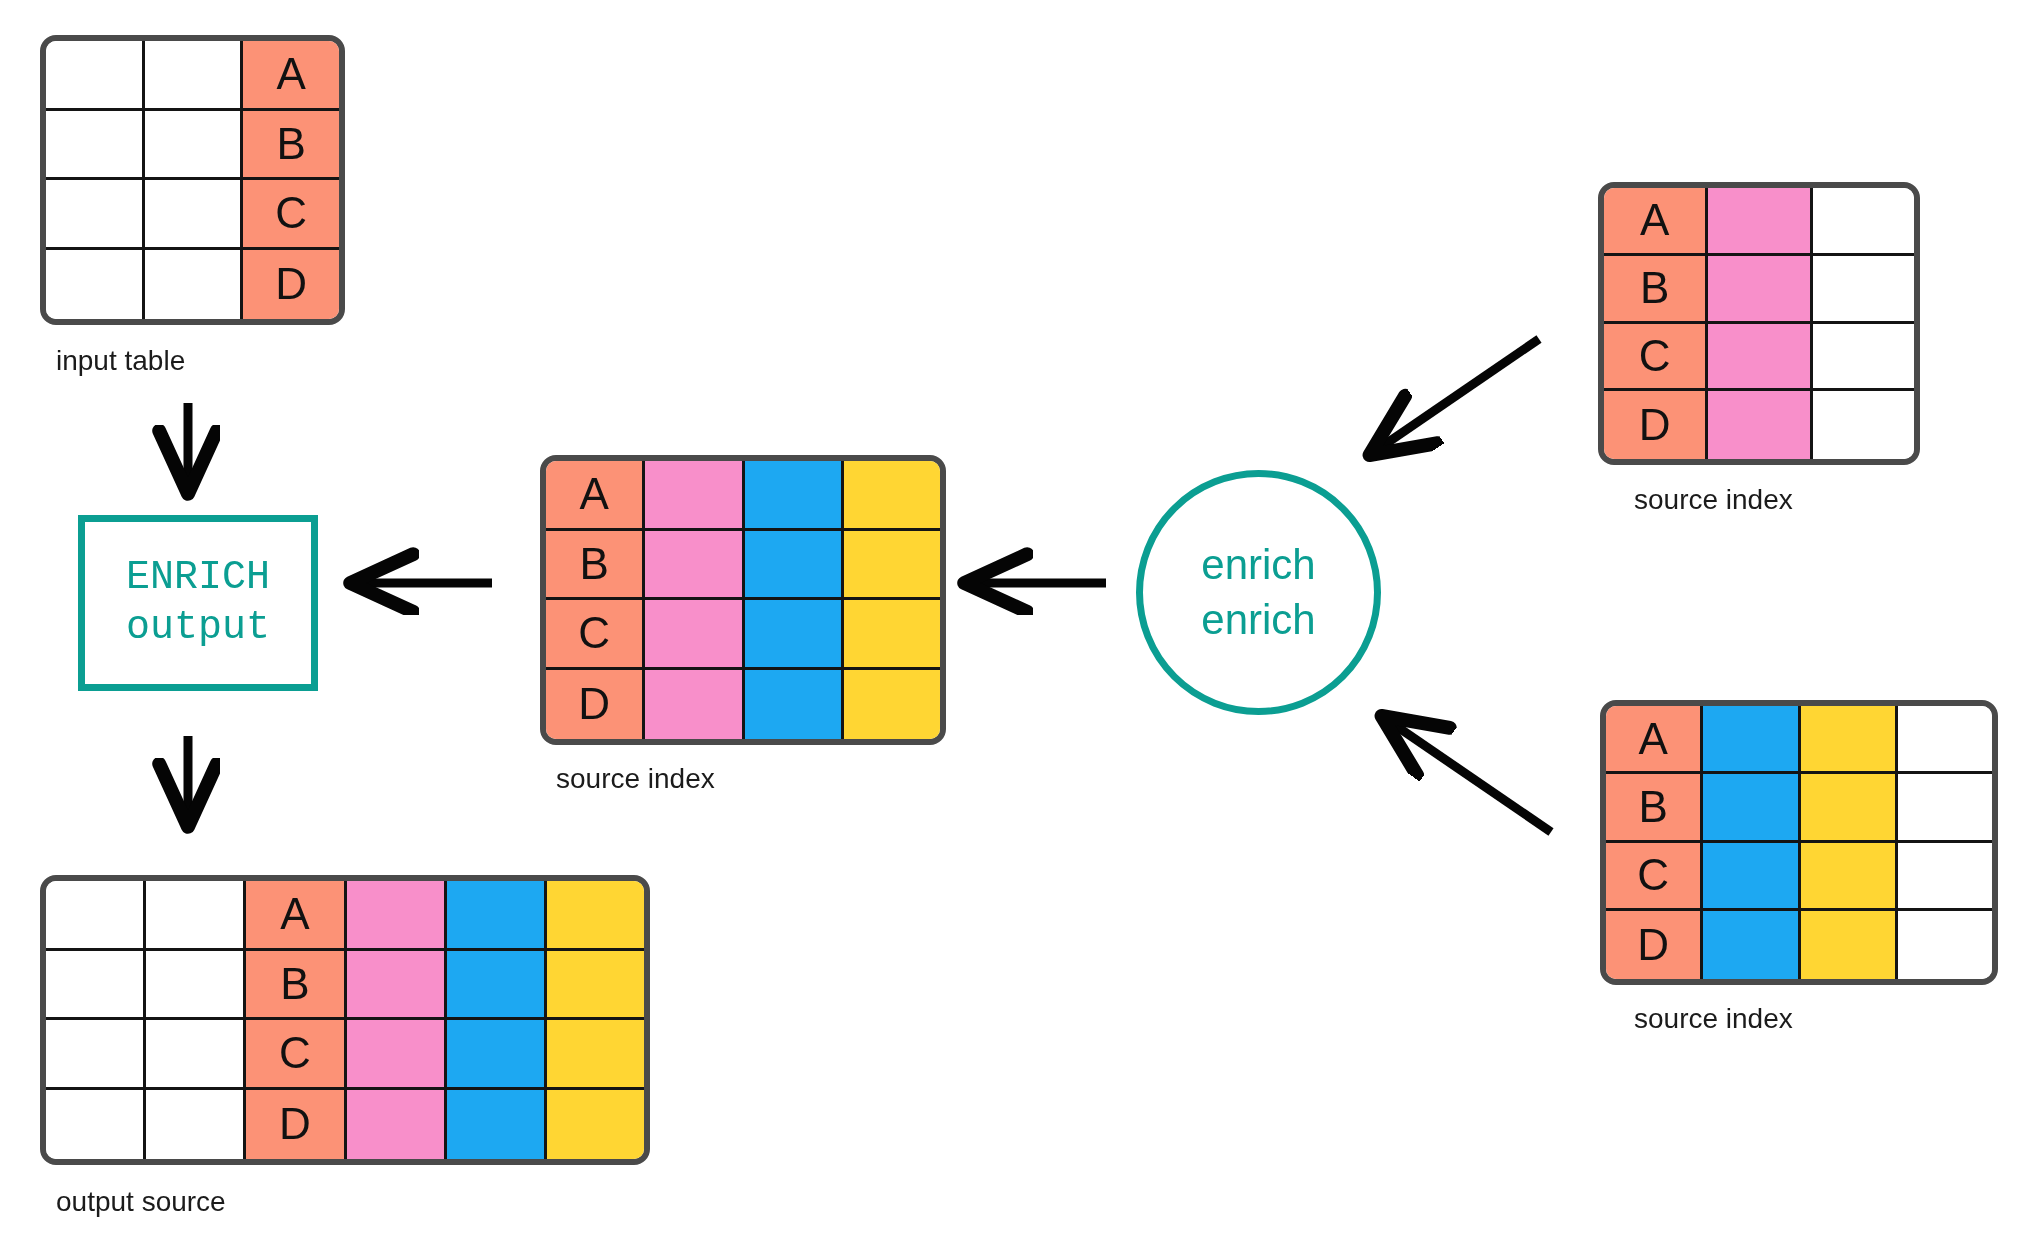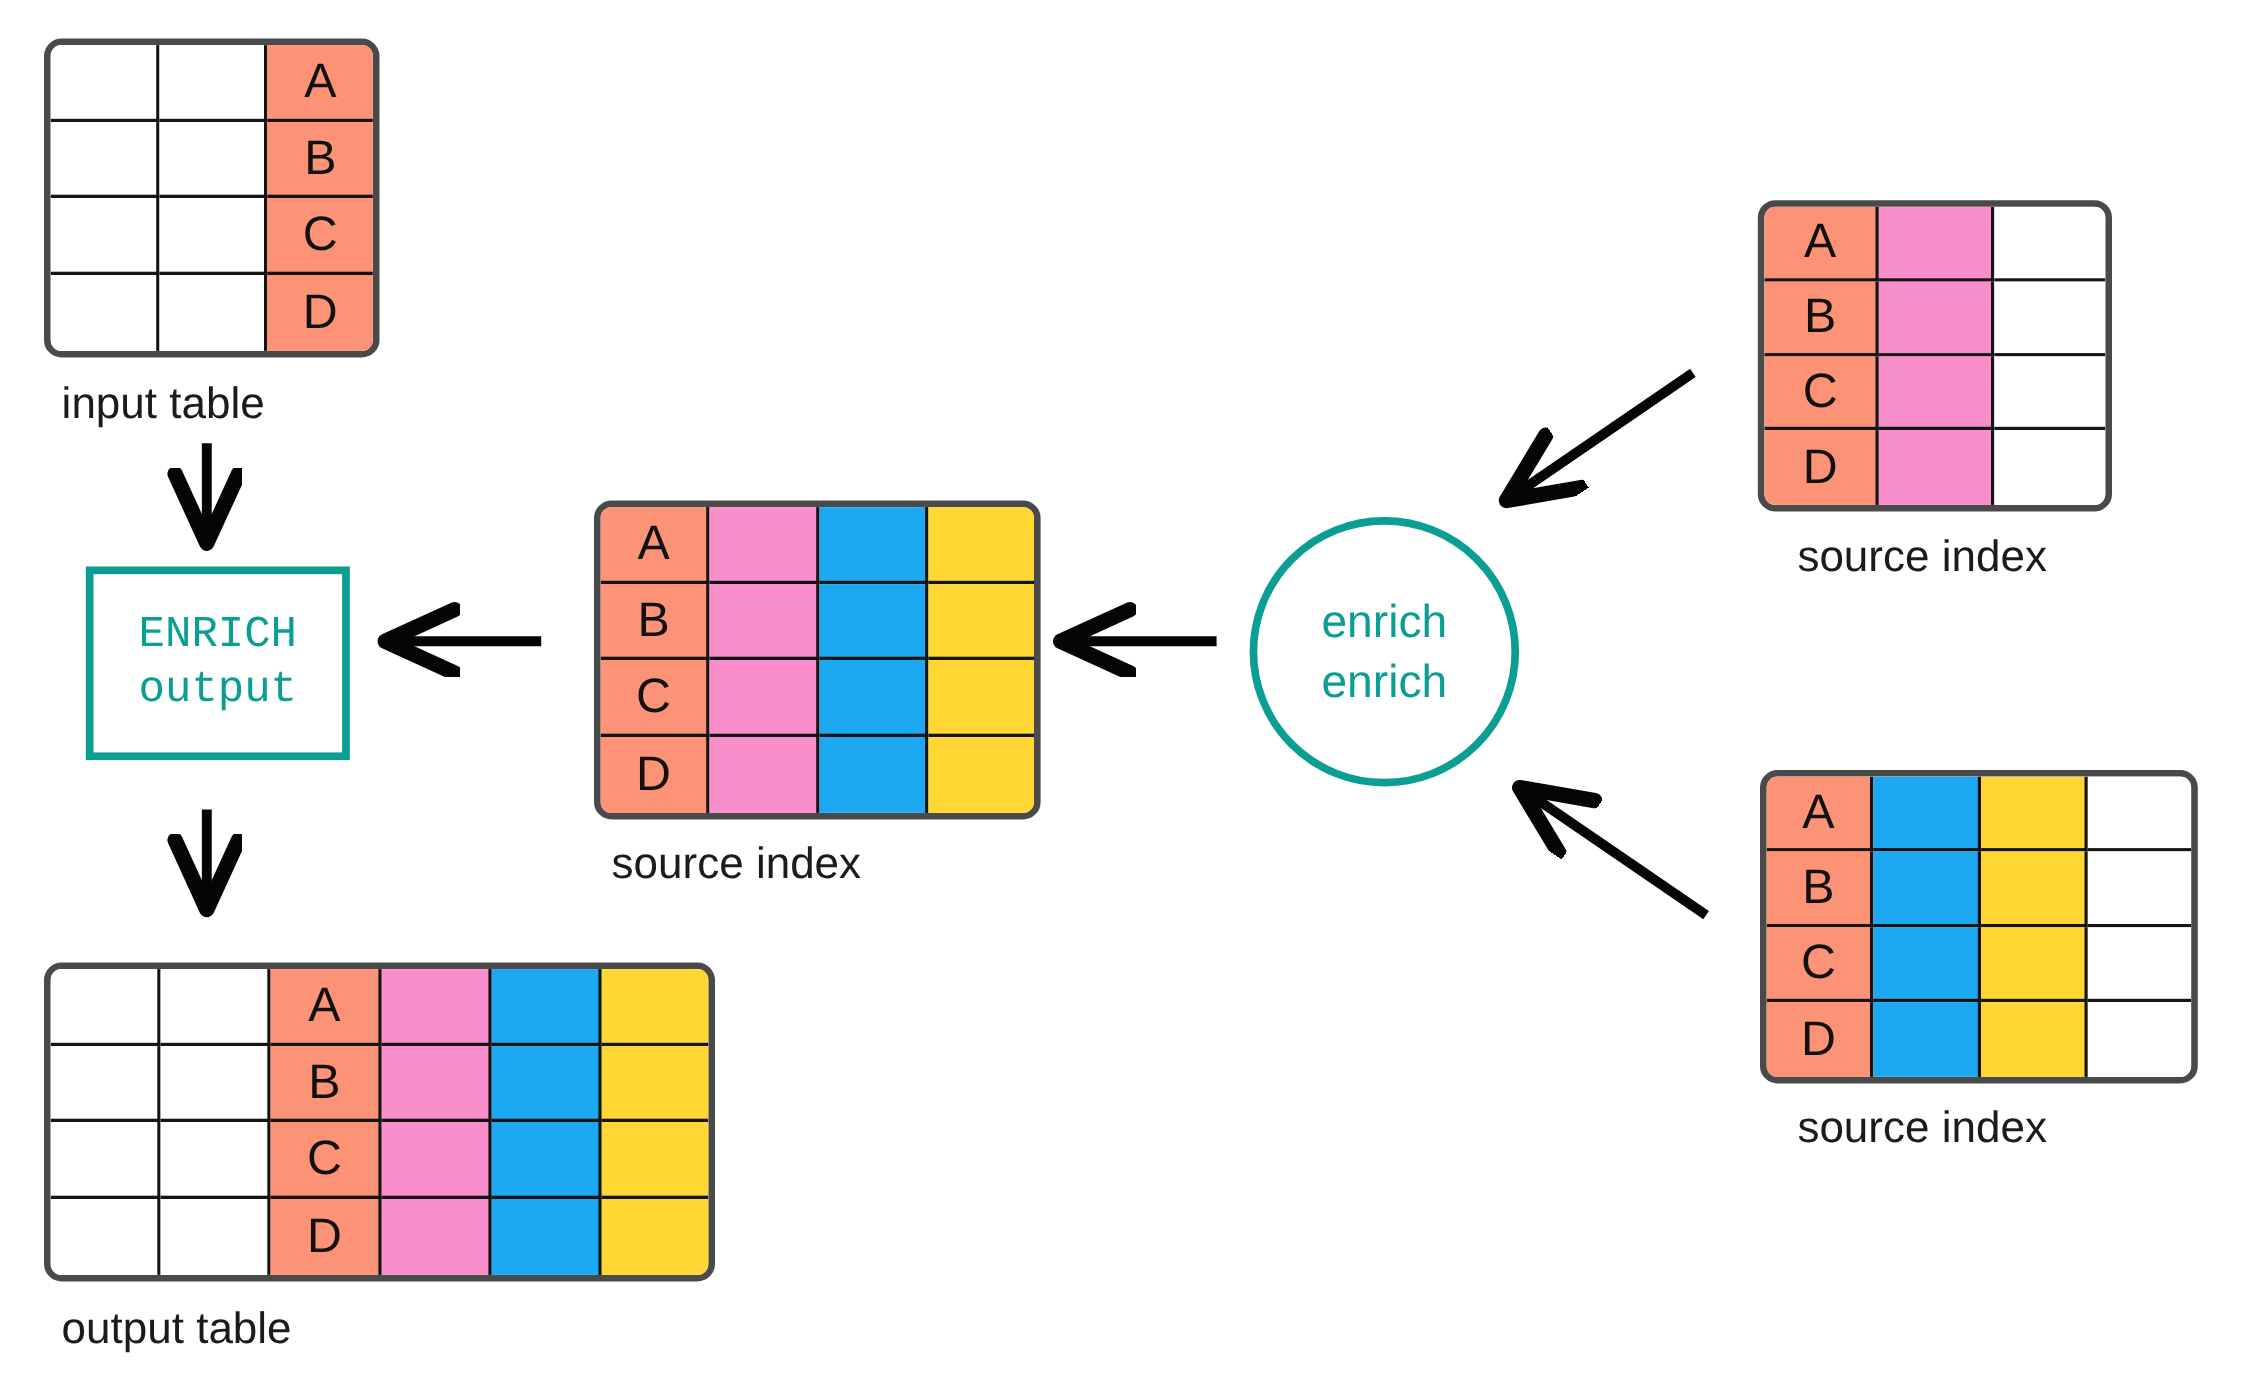--- a/index.html
+++ b/index.html
@@ -52,21 +52,21 @@
     font-size: 44px;
     color: #111111;
     line-height: 1;
   }
   .trow:last-child .tcell { border-bottom: none; }
   .tcell:last-child { border-right: none; }
 
   
   .caption {
     position: absolute;
-    font-size: 40px;
+    font-size: 28px;
     color: #1b1b1b;
     white-space: nowrap;
     line-height: 1;
     text-align: center;
   }
 
   
   .cmd-box {
     position: absolute;
     box-sizing: border-box;
@@ -176,21 +176,21 @@
       </div>
       <div class="trow">
         <div class="tcell" style="background: rgb(255, 255, 255);"></div>
         <div class="tcell" style="background: rgb(255, 255, 255);"></div>
         <div class="tcell" style="background: rgb(252, 146, 118);">D</div>
         <div class="tcell" style="background: rgb(248, 143, 202);"></div>
         <div class="tcell" style="background: rgb(29, 168, 242);"></div>
         <div class="tcell" style="background: rgb(255, 214, 51);"></div>
       </div>
     </div>
-  <div class="caption" style="left:56px; top:1188px;">output table</div>
+  <div class="caption" style="left:56px; top:1188px;">output source</div>
 
   <div class="tbl" style="left:540px; top:455px; width:406px; height:290px;">
       <div class="trow">
         <div class="tcell" style="background: rgb(252, 146, 118);">A</div>
         <div class="tcell" style="background: rgb(248, 143, 202);"></div>
         <div class="tcell" style="background: rgb(29, 168, 242);"></div>
         <div class="tcell" style="background: rgb(255, 214, 51);"></div>
       </div>
       <div class="trow">
         <div class="tcell" style="background: rgb(252, 146, 118);">B</div>

